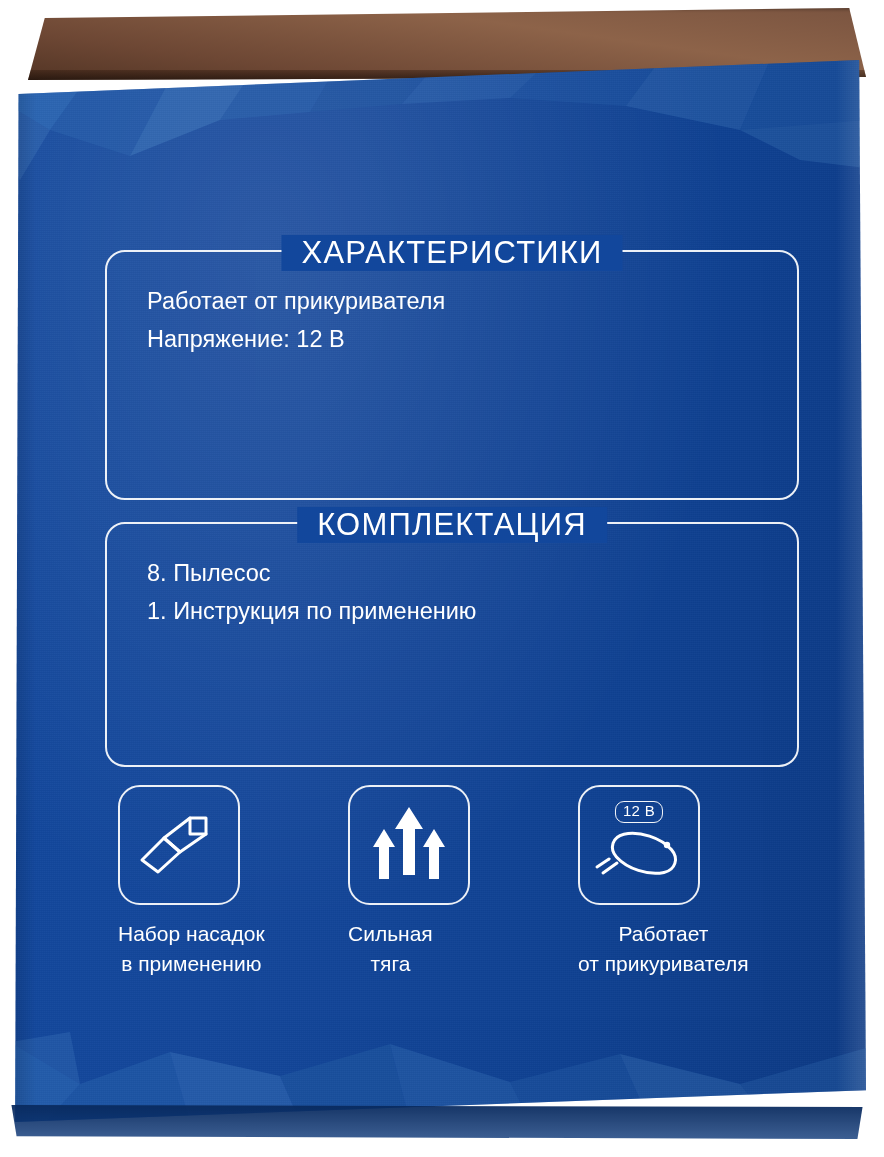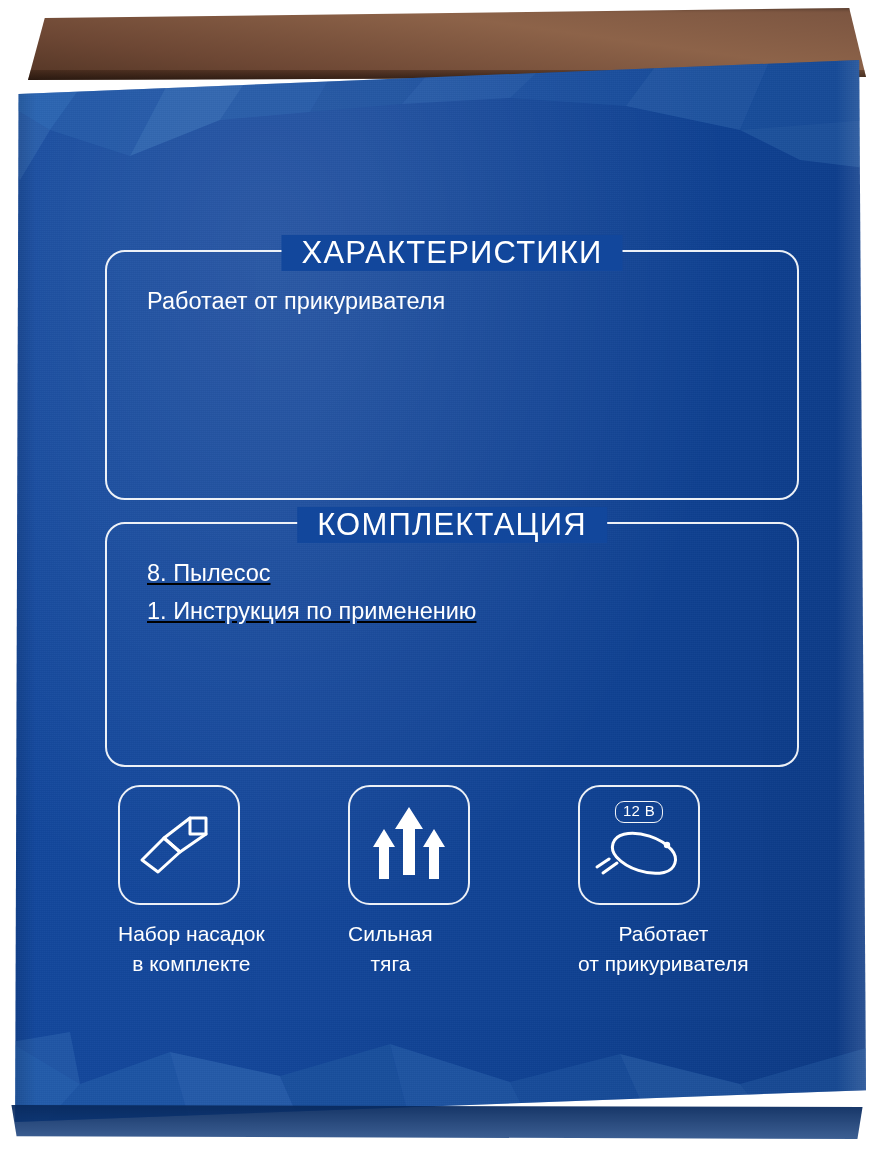--- a/index.html
+++ b/index.html
@@ -129,21 +129,20 @@
     left: 95px;
     top: 190px;
     width: 694px;
     height: 250px;
   }
   #panel-contents {
     left: 95px;
     top: 462px;
     width: 694px;
     height: 245px;
-    text-decoration: underline;
   }
 
   
   .features {
     position: absolute;
     left: 108px;
     top: 725px;
     width: 670px;
     display: flex;
     justify-content: space-between;
@@ -236,20 +235,21 @@
     </svg>
 
     <div class="noise"></div>
     <div class="edge-right"></div>
     <div class="edge-left"></div>
 
     <div class="panel" id="panel-specs">
       <div class="panel-title">ХАРАКТЕРИСТИКИ</div>
       <div class="panel-body">
         <div>Работает от прикуривателя</div>
+        <div>Напряжение: 12 В</div>
       </div>
     </div>
 
     <div class="panel" id="panel-contents">
       <div class="panel-title">КОМПЛЕКТАЦИЯ</div>
       <div class="panel-body">
         <div>8. Пылесос</div>
         <div>1. Инструкция по применению</div>
       </div>
     </div>
@@ -260,21 +260,21 @@
         <div class="feature-box">
           <svg width="90" height="78" viewBox="0 0 90 78">
             <g fill="none" stroke="#ffffff" stroke-width="3" stroke-linejoin="round" stroke-linecap="round">
               <path d="M8,62 L30,40 L46,54 L24,74 Z" transform="translate(0,-8)"></path>
               <path d="M30,32 L56,12 L72,12 L72,28 L46,46 Z"></path>
               <path d="M56,12 L56,28 L72,28"></path>
             </g>
           </svg>
         </div>
         <div class="feature-caption">Набор насадок
-в комплекте</div>
+в применению</div>
       </div>
 
       <div class="feature">
         <div class="feature-box">
           <svg width="82" height="84" viewBox="0 0 82 84">
             <g fill="#ffffff">
               <path d="M41,4 L55,26 L47,26 L47,72 L35,72 L35,26 L27,26 Z"></path>
               <path d="M16,26 L27,44 L21,44 L21,76 L11,76 L11,44 L5,44 Z"></path>
               <path d="M66,26 L77,44 L71,44 L71,76 L61,76 L61,44 L55,44 Z"></path>
             </g>

